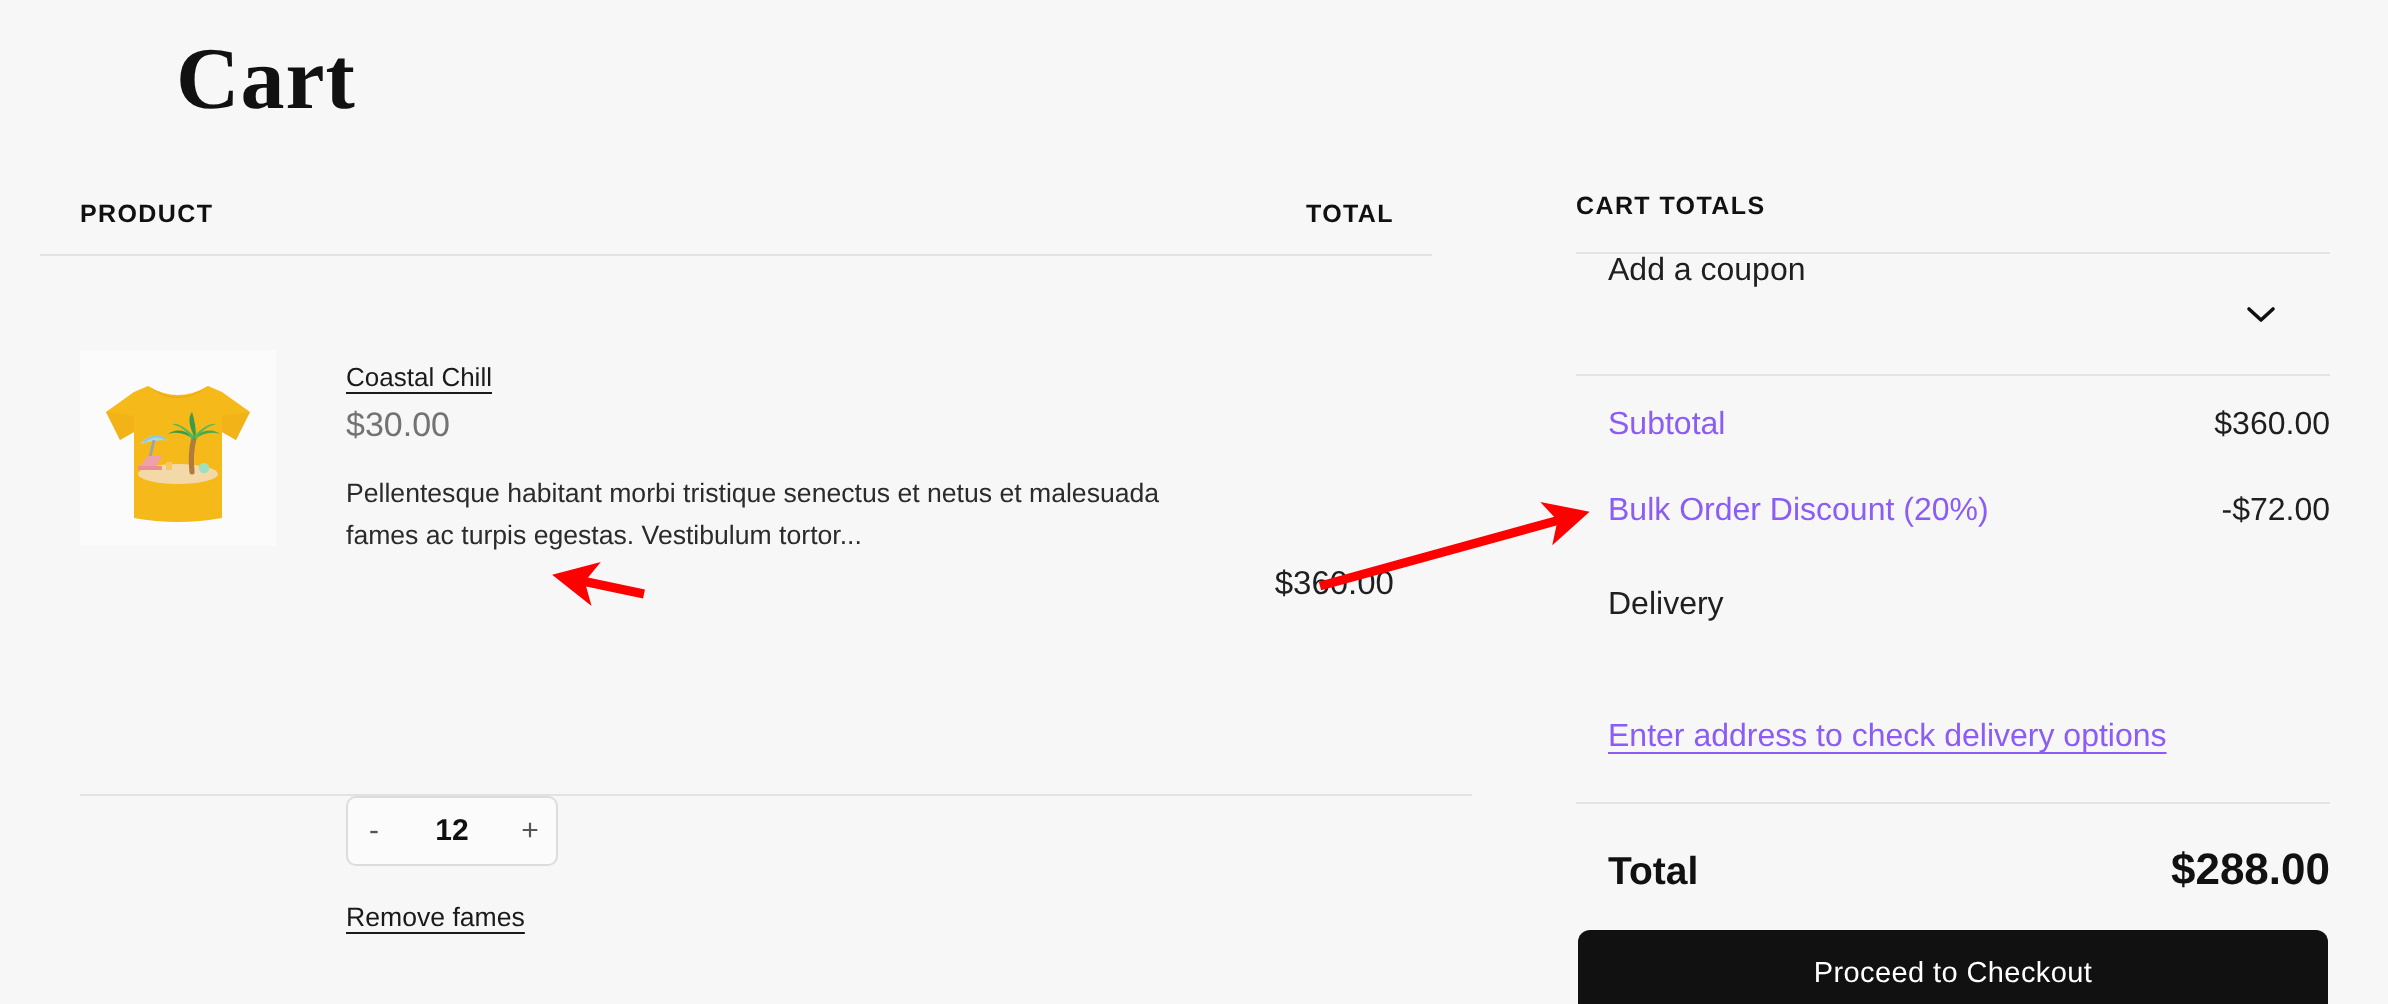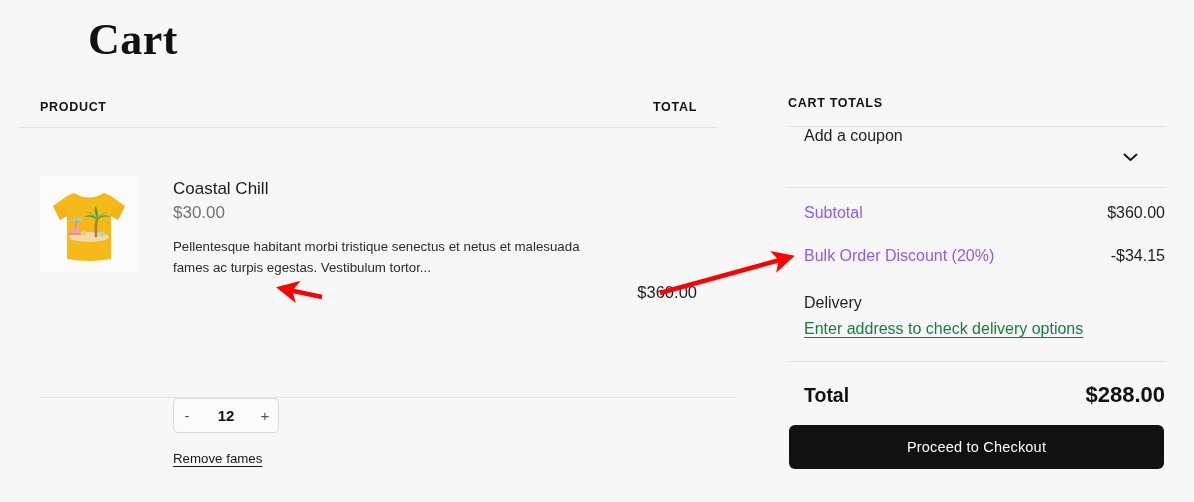--- a/index.html
+++ b/index.html
@@ -84,23 +84,24 @@
   }
   .thumb svg { display: block; }
 
   .item-info {
     position: absolute;
     left: 153px;
     top: 50px;
     width: 430px;
   }
   .item-name {
-    font-size: 17px;
+    font-size: 13px;
     line-height: 22px;
     color: #1a1a1a;
+    text-decoration: underline;
     text-underline-offset: 3px;
     display: inline-block;
     cursor: pointer;
   }
   .item-price {
     margin-top: 2px;
     font-size: 17px;
     line-height: 22px;
     color: #737373;
   }
@@ -230,26 +231,27 @@
     padding-left: 16px;
     padding-top: 0px;
   }
   .delivery-label {
     font-size: 16px;
     color: #1f1f1f;
     line-height: 26px;
   }
   .delivery-link {
     font-size: 16px;
-    color: #15803d;
+    color: #8b5cf6;
     line-height: 26px;
     text-decoration: underline;
     text-underline-offset: 3px;
     cursor: pointer;
     display: inline-block;
+    margin-top: 40px;
   }
 
   .grand-rule {
     margin-top: 19px;
     height: 1px;
     background: #e4e4e4;
     width: 100%;
   }
   .grand-row {
     display: flex;
@@ -381,21 +383,21 @@
 
     <div class="totals-lines">
 
       <div class="t-line">
         <span class="t-label">Subtotal</span>
         <span class="t-value">$360.00</span>
       </div>
 
       <div class="t-line">
         <span class="t-label">Bulk Order Discount (20%)</span>
-        <span class="t-value">-$34.15</span>
+        <span class="t-value">-$72.00</span>
       </div>
 
       <div class="delivery-block">
         <div class="delivery-label">Delivery</div>
         <a class="delivery-link">Enter address to check delivery options</a>
       </div>
     </div>
 
     <div class="grand-rule"></div>
 

